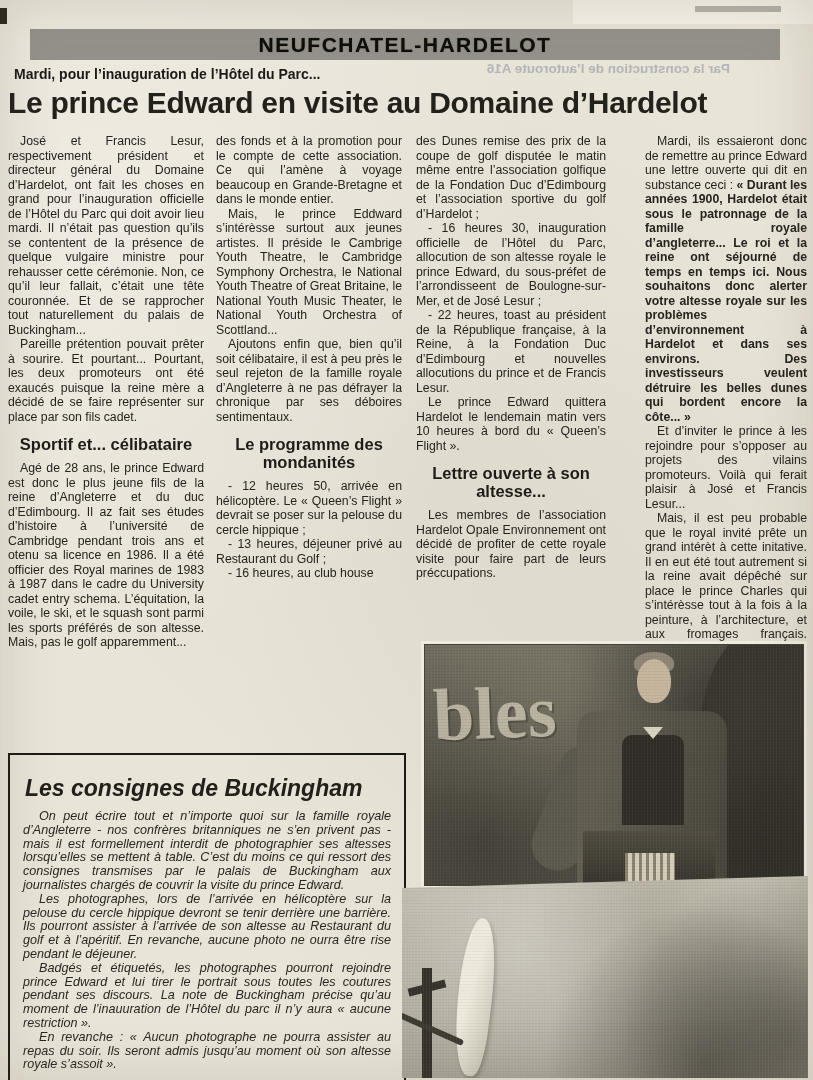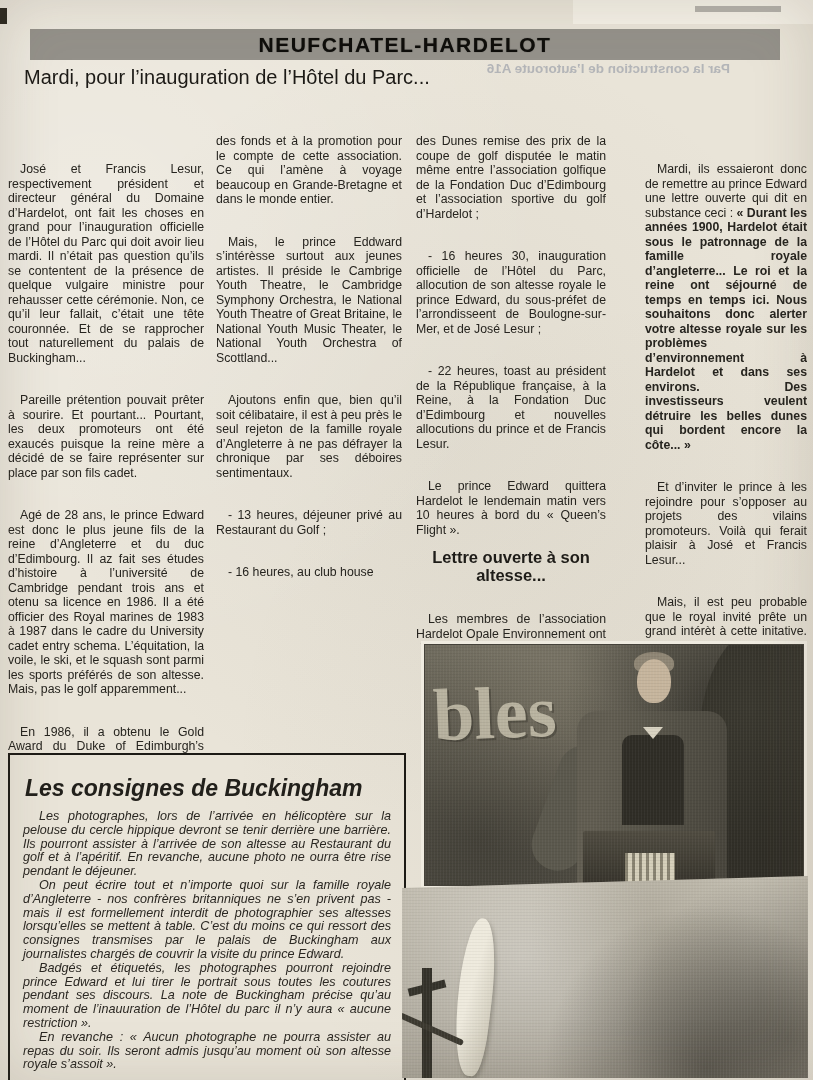--- a/index.html
+++ b/index.html
@@ -21,27 +21,27 @@
     background:
       repeating-linear-gradient(45deg, rgba(0,0,0,.06) 0 2px, transparent 2px 4px),
       #92public;
     background-color:#94918a;
     display:flex;align-items:center;justify-content:center;}
   .banner span{font-size:21px;font-weight:bold;letter-spacing:1.5px;color:#0f0e0b;
     text-shadow:0 0 1px rgba(0,0,0,.5);}
   .ghost{position:absolute;left:430px;top:61px;width:300px;
     transform:scaleX(-1);color:rgba(125,134,152,.5);font-weight:bold;font-size:13.5px;
     text-align:left;white-space:nowrap;}
-  .kicker{position:absolute;left:24px;top:66px;font-size:20px;font-weight:normal;color:#1c1a16;}
+  .kicker{position:absolute;left:14px;top:66px;font-size:14px;font-weight:bold;color:#1c1a16;}
   .headline{position:absolute;left:8px;top:86px;width:800px;margin:0;
     font-size:30px;font-weight:bold;letter-spacing:-.3px;color:#23211c;white-space:nowrap;}
   .col{position:absolute;top:134px;font-size:12.3px;line-height:14.5px;text-align:justify;
     overflow:hidden;color:#26241f;}
   .col p{margin:0;}
-  .col p.indent{text-indent:12px;margin-top:28px;}
+  .col p.indent{text-indent:12px;}
   .col1{left:8px;width:196px;height:620px;}
   .col2{left:216px;width:186px;height:624px;}
   .col3{left:416px;width:190px;height:510px;}
   .col4{left:645px;width:162px;height:508px;}
   .subhead{font-size:16.5px;line-height:18px;font-weight:bold;text-align:center;
     margin:11px 0 8px 0;color:#1e1c18;}
   .bold{font-weight:bold;}
   .infobox{position:absolute;left:8px;top:753px;width:398px;height:340px;
     border:2.5px solid #1c1a15;padding:8px 13px;box-sizing:border-box;
     font-family:"Liberation Sans",sans-serif;font-style:italic;overflow:hidden;}
@@ -114,32 +114,35 @@
   <div class="scan-blob"></div>
   <div class="corner-light"></div>
 
   <div class="banner">
     <span>NEUFCHATEL-HARDELOT</span>
   </div>
 
   <div class="ghost">Par la construction de l’autoroute A16</div>
 
   <div class="kicker">Mardi, pour l’inauguration de l’Hôtel du Parc...</div>
+  <h1 class="headline">Le prince Edward en visite au Domaine d’Hardelot</h1>
 
   <div class="col col1">
     <p class="indent">José et Francis Lesur, respectivement président et directeur général du Domaine d’Hardelot, ont fait les choses en grand pour l’inauguration officielle de l’Hôtel du Parc qui doit avoir lieu mardi. Il n’était pas question qu’ils se contentent de la présence de quelque vulgaire ministre pour rehausser cette cérémonie. Non, ce qu’il leur fallait, c’était une tête couronnée. Et de se rapprocher tout naturellement du palais de Buckingham...</p>
     <p class="indent">Pareille prétention pouvait prêter à sourire. Et pourtant... Pourtant, les deux promoteurs ont été exaucés puisque la reine mère a décidé de se faire représenter sur place par son fils cadet.</p>
+    <div class="subhead">Sportif et... célibataire</div>
     <p class="indent">Agé de 28 ans, le prince Edward est donc le plus jeune fils de la reine d’Angleterre et du duc d’Edimbourg. Il az fait ses études d’histoire à l’université de Cambridge pendant trois ans et otenu sa licence en 1986. Il a été officier des Royal marines de 1983 à 1987 dans le cadre du University cadet entry schema. L’équitation, la voile, le ski, et le squash sont parmi les sports préférés de son altesse. Mais, pas le golf apparemment...</p>
-    <p class="indent">En 1986, il a obtenu le Gold Award du Duke of Edimburgh’s award scheme. Depuis cette date, il consacre beaucoup de son temps à la cllece</p>
   </div>
 
   <div class="col col2">
     <p>des fonds et à la promotion pour le compte de cette association. Ce qui l’amène à voyage beaucoup en Grande-Bretagne et dans le monde entier.</p>
     <p class="indent">Mais, le prince Eddward s’intérèsse surtout aux jeunes artistes. Il préside le Cambrige Youth Theatre, le Cambridge Symphony Orchestra, le National Youth Theatre of Great Britaine, le National Youth Music Theater, le National Youth Orchestra of Scottland...</p>
     <p class="indent">Ajoutons enfin que, bien qu’il soit célibataire, il est à peu près le seul rejeton de la famille royale d’Angleterre à ne pas défrayer la chronique par ses déboires sentimentaux.</p>
+    <div class="subhead">Le programme des mondanités</div>
+    <p class="indent">- 12 heures 50, arrivée en hélicoptère. Le « Queen’s Flight » devrait se poser sur la pelouse du cercle hippique ;</p>
     <p class="indent">- 13 heures, déjeuner privé au Restaurant du Golf ;</p>
     <p class="indent">- 16 heures, au club house</p>
   </div>
 
   <div class="col col3">
     <p>des Dunes remise des prix de la coupe de golf disputée le matin même entre l’association golfique de la Fondation Duc d’Edimbourg et l’association sportive du golf d’Hardelot ;</p>
     <p class="indent">- 16 heures 30, inauguration officielle de l’Hôtel du Parc, allocution de son altesse royale le prince Edward, du sous-préfet de l’arrondisseent de Boulogne-sur-Mer, et de José Lesur ;</p>
     <p class="indent">- 22 heures, toast au président de la République française, à la Reine, à la Fondation Duc d’Edimbourg et nouvelles allocutions du prince et de Francis Lesur.</p>
     <p class="indent">Le prince Edward quittera Hardelot le lendemain matin vers 10 heures à bord du « Queen’s Flight ».</p>
     <div class="subhead">Lettre ouverte à son altesse...</div>
@@ -147,22 +150,22 @@
   </div>
 
   <div class="col col4">
     <p class="indent"><span>Mardi, ils essaieront donc de remettre au prince Edward une lettre ouverte qui dit en substance ceci : </span><span class="bold">« Durant les années 1900, Hardelot était sous le patronnage de la famille royale d’angleterre... Le roi et la reine ont séjourné de temps en temps ici. Nous souhaitons donc alerter votre altesse royale sur les problèmes d’environnement à Hardelot et dans ses environs. Des investisseurs veulent détruire les belles dunes qui bordent encore la côte... »</span></p>
     <p class="indent">Et d’inviter le prince à les rejoindre pour s’opposer au projets des vilains promoteurs. Voilà qui ferait plaisir à José et Francis Lesur...</p>
     <p class="indent">Mais, il est peu probable que le royal invité prête un grand intérèt à cette initative. Il en eut été tout autrement si la reine avait dépêché sur place le prince Charles qui s’intérèsse tout à la fois à la peinture, à l’architecture, et aux fromages français. D’habitude, il n’est pas particulièrement tendre avec les architectes et il est probable qu’il n’aurait pas manqué, par exemple, de dire ce qu’il pense de la barre de béton qui agrémente le front de mer à Hardelot.</p>
   </div>
 
   <div class="infobox">
     <div class="box-title">Les consignes de Buckingham</div>
+    <p>On peut écrire tout et n’importe quoi sur la famille royale d’Angleterre - nos confrères britanniques ne s’en privent pas - mais il est formellement interdit de photographier ses altesses lorsqu’elles se mettent à table. C’est du moins ce qui ressort des consignes transmises par le palais de Buckingham aux journalistes chargés de couvrir la visite du prince Edward.</p>
     <p>Les photographes, lors de l’arrivée en hélicoptère sur la pelouse du cercle hippique devront se tenir derrière une barrière. Ils pourront assister à l’arrivée de son altesse au Restaurant du golf et à l’apéritif. En revanche, aucune photo ne ourra être rise pendant le déjeuner.</p>
-    <p>On peut écrire tout et n’importe quoi sur la famille royale d’Angleterre - nos confrères britanniques ne s’en privent pas - mais il est formellement interdit de photographier ses altesses lorsqu’elles se mettent à table. C’est du moins ce qui ressort des consignes transmises par le palais de Buckingham aux journalistes chargés de couvrir la visite du prince Edward.</p>
     <p>Badgés et étiquetés, les photographes pourront rejoindre prince Edward et lui tirer le portrait sous toutes les coutures pendant ses discours. La note de Buckingham précise qu’au moment de l’inauuration de l’Hôtel du parc il n’y aura « aucune restriction ».</p>
     <p>En revanche : « Aucun photographe ne pourra assister au repas du soir. Ils seront admis jusqu’au moment où son altesse royale s’assoit ».</p>
   </div>
 
   <div class="photo-main">
     <div class="sign-letters">bles</div>
     <div class="foliage"></div>
     <div class="man-arm"></div>
     <div class="man-torso">
       <div class="man-sweater"></div>

